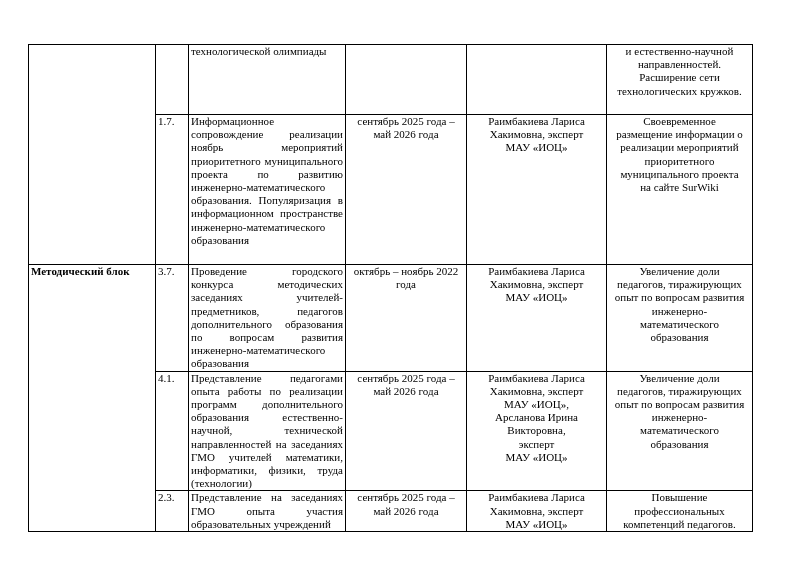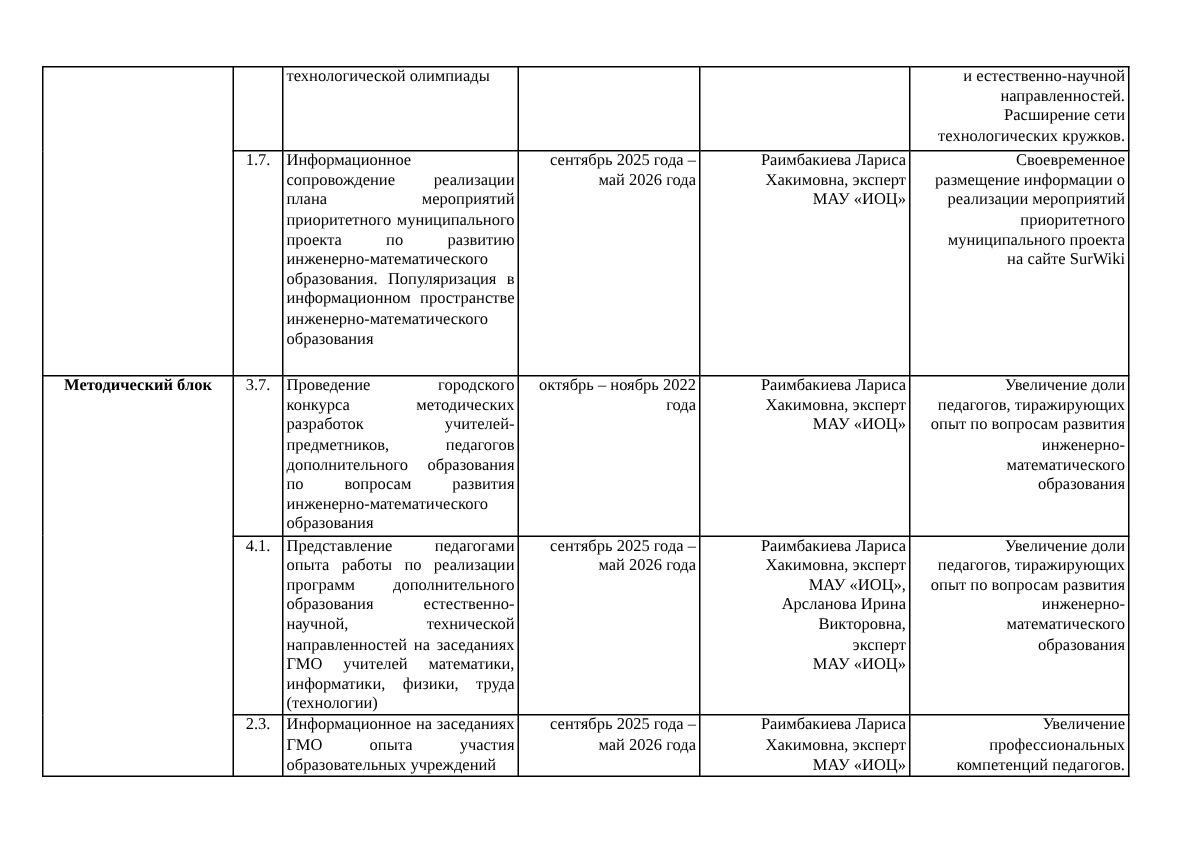--- a/index.html
+++ b/index.html
@@ -28,83 +28,82 @@
   }
   table.plan td {
     border: 1px solid #000000;
     vertical-align: top;
     padding: 0 2px;
     overflow: hidden;
     word-wrap: break-word;
   }
   td.c-block {
     font-weight: bold;
-    text-align: center;
     padding: 1px 2px;
   }
   td.c-num {
-    text-align: center;
+    text-align: left;
     padding: 1px 1px;
   }
   td.c-act {
     text-align: justify;
     text-align-last: left;
     -moz-text-align-last: left;
     padding: 1px 3px;
   }
   td.c-center {
-    text-align: right;
+    text-align: center;
     white-space: pre-line;
     padding: 1px 2px;
   }
 </style>
 </head>
 <body>
 
 <div class="page">
   <table class="plan">
     <colgroup>
       <col style="width:127px">
       <col style="width:33px">
       <col style="width:157px">
       <col style="width:121px">
       <col style="width:140px">
       <col style="width:146px">
     </colgroup>
     <tbody>
-      <tr style="height:56px">
+      <tr style="height:70px">
         <td class="c-block" rowspan="2"></td>
         <td class="c-num"></td>
         <td class="c-act">технологической олимпиады</td>
         <td class="c-center"></td>
         <td class="c-center"></td>
         <td class="c-center">и естественно-научной
 направленностей.
 Расширение сети
 технологических кружков.</td>
       </tr>
       <tr style="height:150px">
         <td class="c-num">1.7.</td>
-        <td class="c-act">Информационное сопровождение реализации плана мероприятий приоритетного муниципального проекта по развитию инженерно-математического образования. Популяризация в информационном пространстве инженерно-математического образования</td>
+        <td class="c-act">Информационное сопровождение реализации ноябрь мероприятий приоритетного муниципального проекта по развитию инженерно-математического образования. Популяризация в информационном пространстве инженерно-математического образования</td>
         <td class="c-center">сентябрь 2025 года –
 май 2026 года</td>
         <td class="c-center">Раимбакиева Лариса
 Хакимовна, эксперт
 МАУ «ИОЦ»</td>
         <td class="c-center">Своевременное
 размещение информации о
 реализации мероприятий
 приоритетного
 муниципального проекта
 на сайте SurWiki</td>
       </tr>
       <tr style="height:106px">
         <td class="c-block" rowspan="3">Методический блок</td>
         <td class="c-num">3.7.</td>
-        <td class="c-act">Проведение городского конкурса методических разработок учителей-предметников, педагогов дополнительного образования по вопросам развития инженерно-математического образования</td>
+        <td class="c-act">Проведение городского конкурса методических заседаниях учителей-предметников, педагогов дополнительного образования по вопросам развития инженерно-математического образования</td>
         <td class="c-center">октябрь – ноябрь 2022
 года</td>
         <td class="c-center">Раимбакиева Лариса
 Хакимовна, эксперт
 МАУ «ИОЦ»</td>
         <td class="c-center">Увеличение доли
 педагогов, тиражирующих
 опыт по вопросам развития
 инженерно-
 математического
@@ -124,25 +123,25 @@
 МАУ «ИОЦ»</td>
         <td class="c-center">Увеличение доли
 педагогов, тиражирующих
 опыт по вопросам развития
 инженерно-
 математического
 образования</td>
       </tr>
       <tr style="height:40px">
         <td class="c-num">2.3.</td>
-        <td class="c-act">Информационное на заседаниях ГМО опыта участия образовательных учреждений</td>
+        <td class="c-act">Представление на заседаниях ГМО опыта участия образовательных учреждений</td>
         <td class="c-center">сентябрь 2025 года –
 май 2026 года</td>
         <td class="c-center">Раимбакиева Лариса
 Хакимовна, эксперт
 МАУ «ИОЦ»</td>
-        <td class="c-center">Увеличение
+        <td class="c-center">Повышение
 профессиональных
 компетенций педагогов.</td>
       </tr>
     </tbody>
   </table>
 </div>
 
 </body></html>

